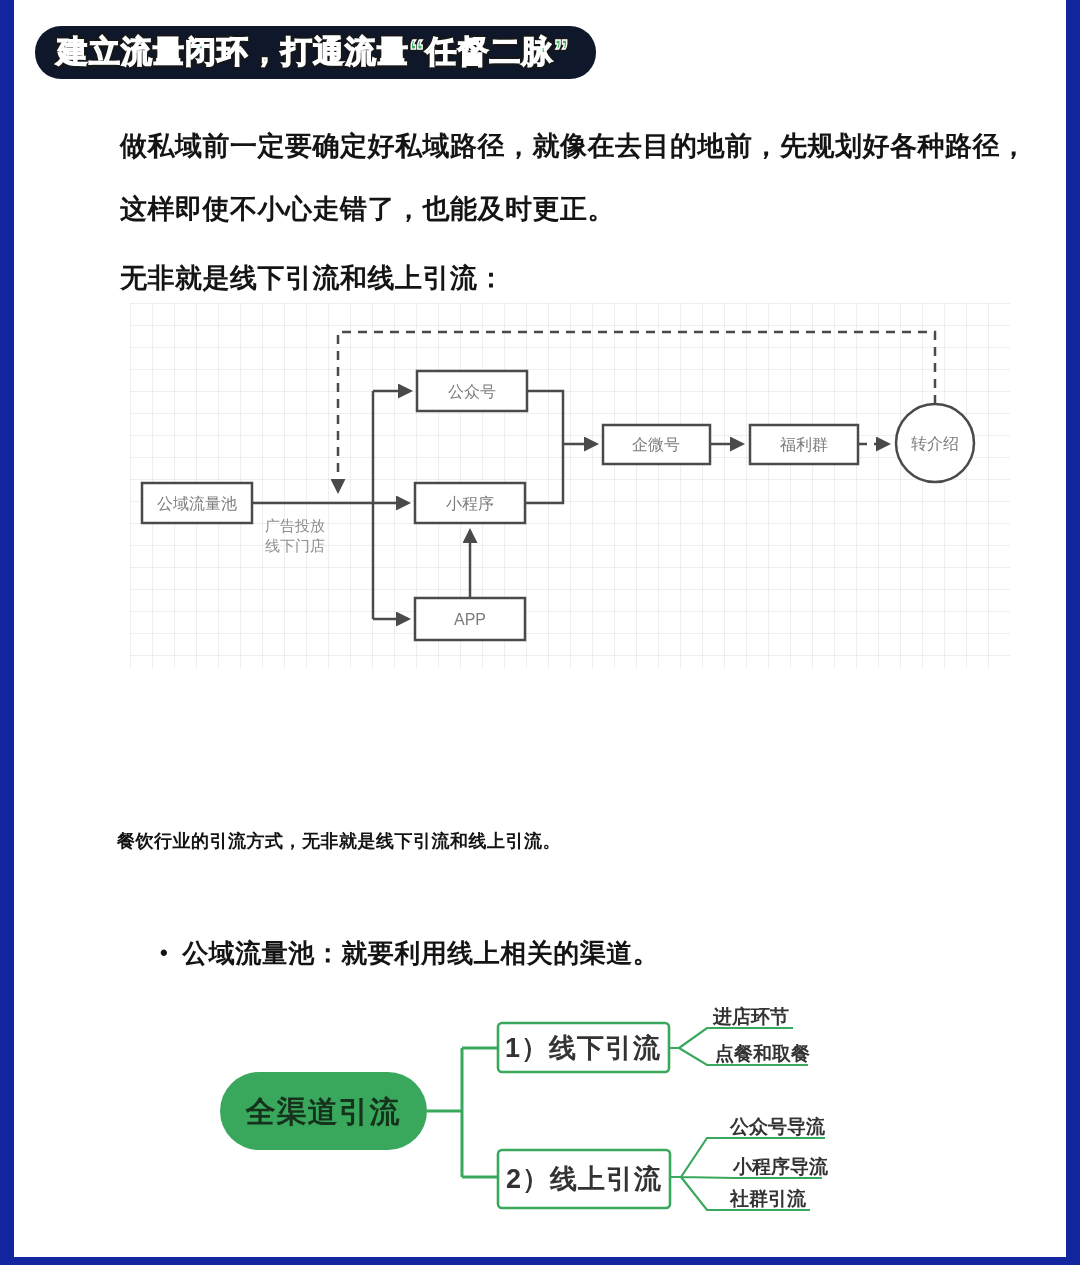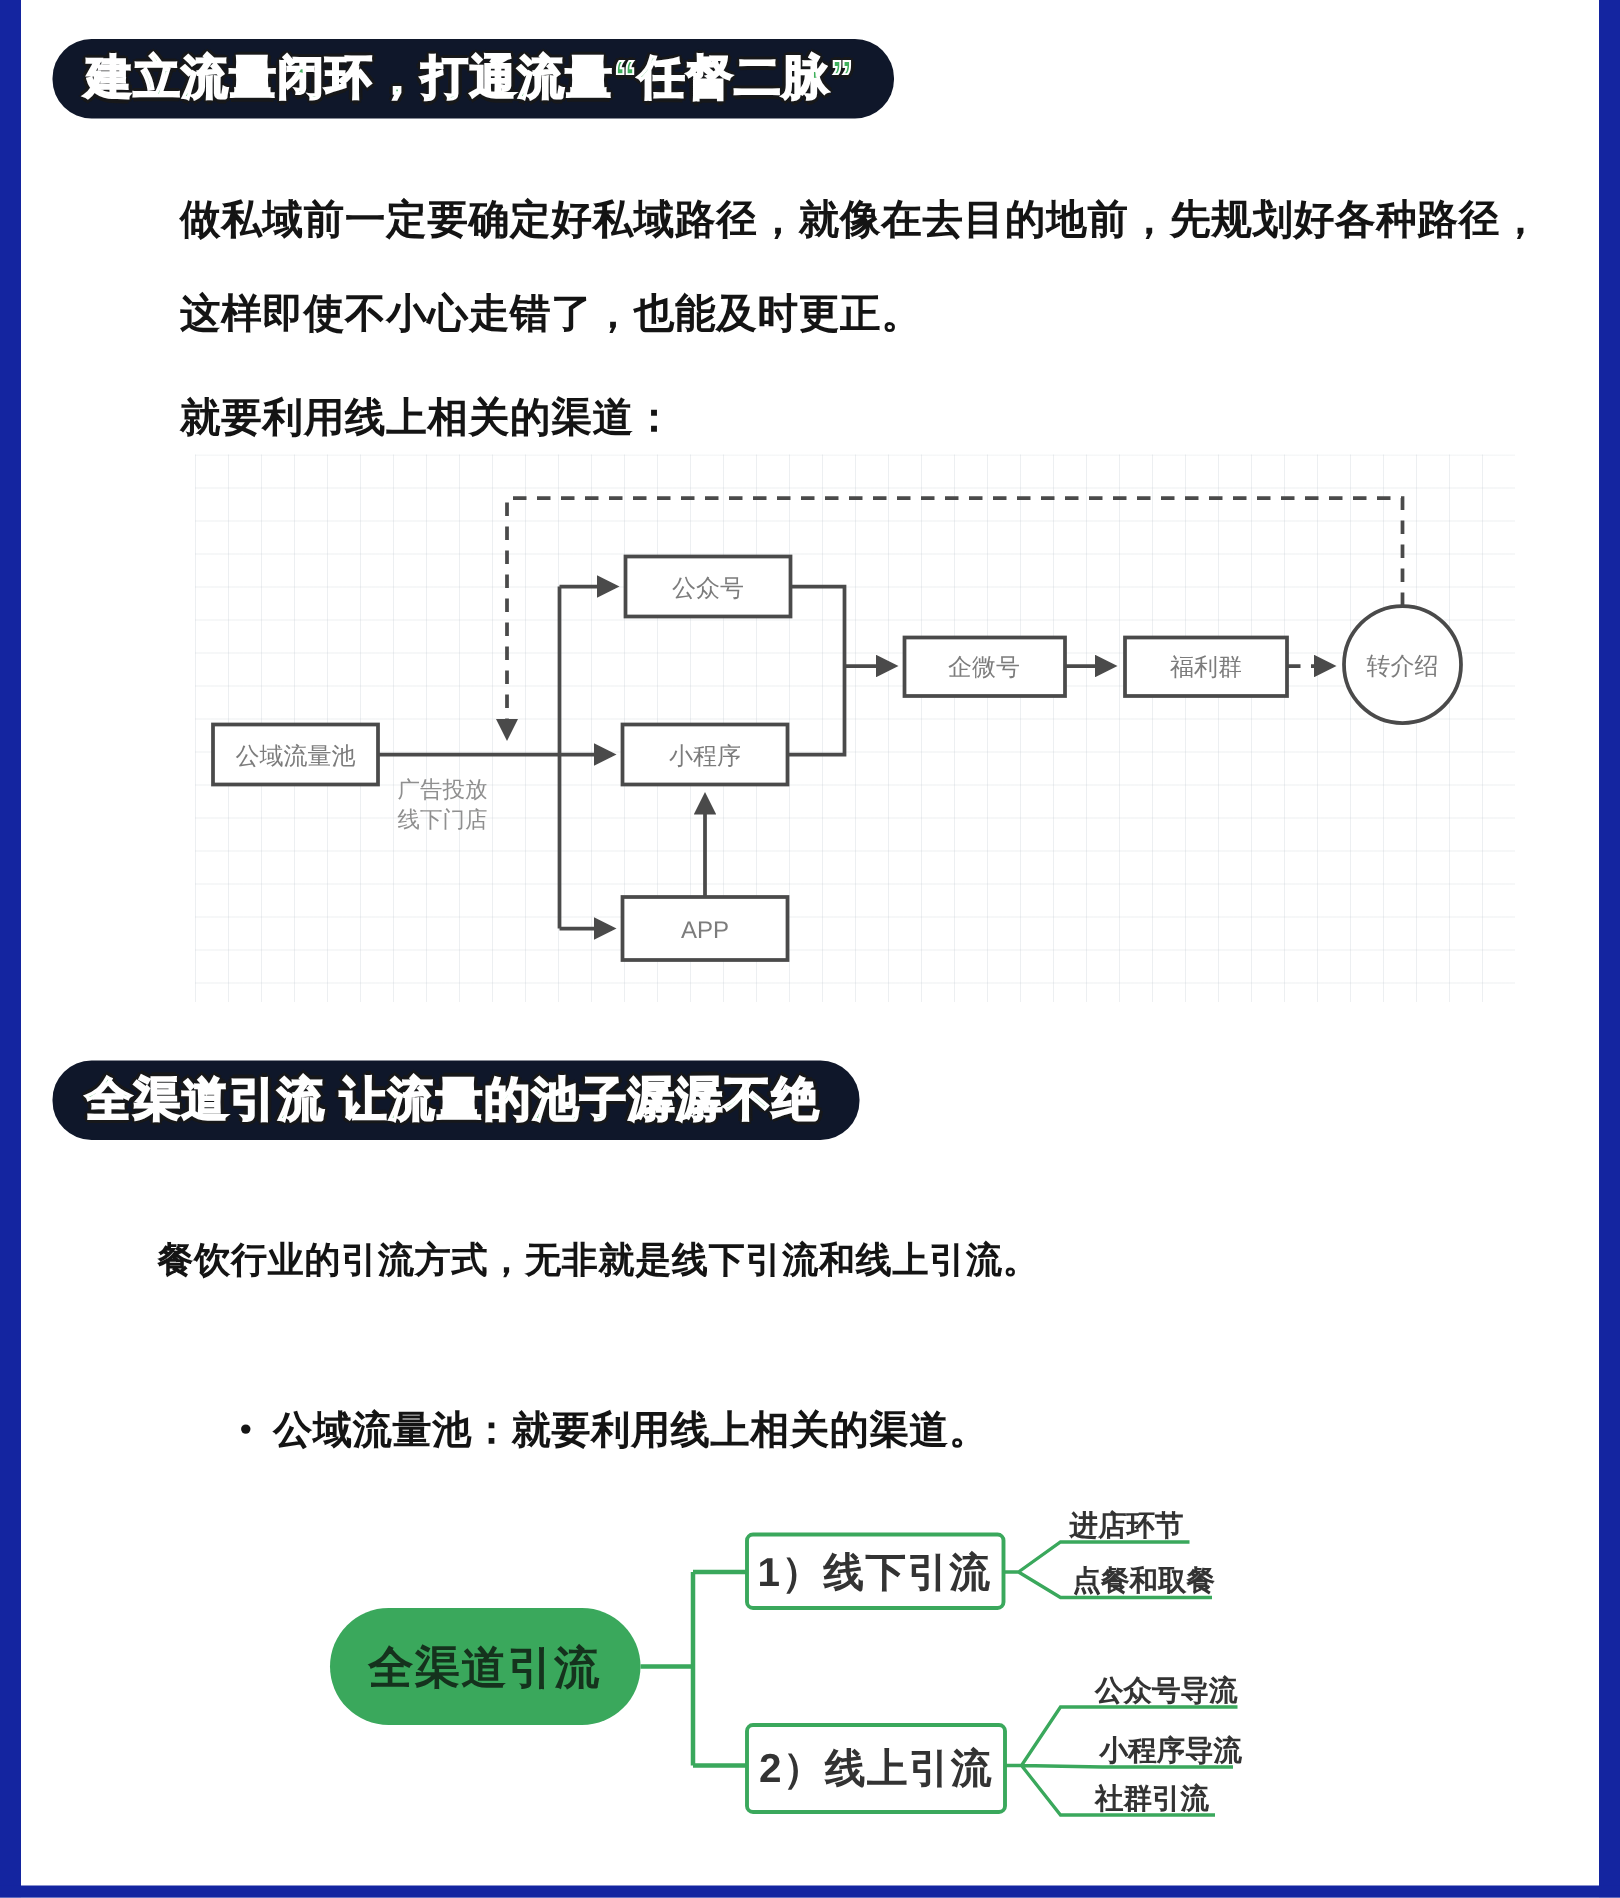--- a/index.html
+++ b/index.html
@@ -14,21 +14,21 @@
   .sticker-text{font-weight:900;font-size:31px;letter-spacing:1px;line-height:1.2;
     color:#3fb05c;-webkit-text-stroke:1.3px #ffffff;white-space:nowrap;
     text-shadow:-2px -2px 0 #17181a,2px -2px 0 #17181a,-2px 2px 0 #17181a,2px 2px 0 #17181a,
                  0 -3px 0 #17181a,0 3px 0 #17181a,-3px 0 0 #17181a,3px 0 0 #17181a;}
   .h1pos{left:35px;top:26px;}
   .h2pos{left:35px;top:707px;}
 
   .para{position:absolute;margin:12px;color:#141414;font-weight:700;}
   .p1pos{left:108px;top:103px;width:922px;font-size:27px;line-height:63px;letter-spacing:.5px;}
   .p2pos{left:108px;top:246px;width:700px;font-size:27px;line-height:40px;letter-spacing:.5px;}
-  .p3pos{left:93px;top:809px;width:800px;font-size:24px;line-height:40px;letter-spacing:.5px;}
+  .p3pos{left:105px;top:809px;width:800px;font-size:18px;line-height:40px;letter-spacing:.5px;}
 
   .bullet{position:absolute;left:160px;color:#141414;font-weight:700;font-size:26px;line-height:38px;letter-spacing:.5px;}
   .b1pos{top:879px;}
   .b2pos{top:934px;}
   .dot{display:inline-block;margin-right:14px;font-size:22px;vertical-align:2px;}
 
   .flowchart{position:absolute;left:130px;top:303px;width:880px;height:365px;
     background-image:linear-gradient(to right,rgba(190,198,206,.28) 1px,transparent 1px),
                      linear-gradient(to bottom,rgba(190,198,206,.28) 1px,transparent 1px);
     background-size:22px 22px;}
@@ -55,21 +55,21 @@
 <div class="page">
   <div class="frame frame-left"></div>
   <div class="frame frame-right"></div>
   <div class="frame frame-bottom"></div>
 
   <div class="sticker h1pos">
     <span class="sticker-text">建立流量闭环，打通流量“任督二脉”</span>
   </div>
 
   <p class="para p1pos">做私域前一定要确定好私域路径，就像在去目的地前，先规划好各种路径，这样即使不小心走错了，也能及时更正。</p>
-  <p class="para p2pos">就要利用线上相关的渠道：</p>
+  <p class="para p2pos">无非就是线下引流和线上引流：</p>
 
   <div class="flowchart">
     <svg width="880" height="365" viewBox="0 0 880 365">
       <defs>
         <marker id="arr" viewBox="0 0 10 10" refX="8" refY="5" markerWidth="6" markerHeight="6" orient="auto-start-reverse">
           <path d="M0,0 L10,5 L0,10 z" fill="#4a4a4a"></path>
         </marker>
       </defs>
 
       <path class="fc-dash" d="M805,101 V29 H208 V188" marker-end="url(#arr)"></path>
@@ -106,23 +106,20 @@
       <text class="fc-label" x="674" y="147" text-anchor="middle">福利群</text>
 
       <circle class="fc-box" cx="805" cy="140" r="39"></circle>
       <text class="fc-label" x="805" y="146" text-anchor="middle">转介绍</text>
 
       <text class="fc-edge-label" x="135" y="228">广告投放</text>
       <text class="fc-edge-label" x="135" y="248">线下门店</text>
     </svg>
   </div>
 
-  <div class="sticker h2pos">
-    <span class="sticker-text">全渠道引流 让流量的池子潺潺不绝</span>
-  </div>
 
   <p class="para p3pos">餐饮行业的引流方式，无非就是线下引流和线上引流。</p>
 
   <div class="bullet b2pos"><span class="dot">•</span><span>公域流量池：就要利用线上相关的渠道。</span></div>
 
   <div class="mindmap">
     <svg width="660" height="235" viewBox="0 0 660 235">
 
       <path class="mm-line" d="M232,121 H267 M267,58 V187 M267,58 H303 M267,187 H303"></path>
 

